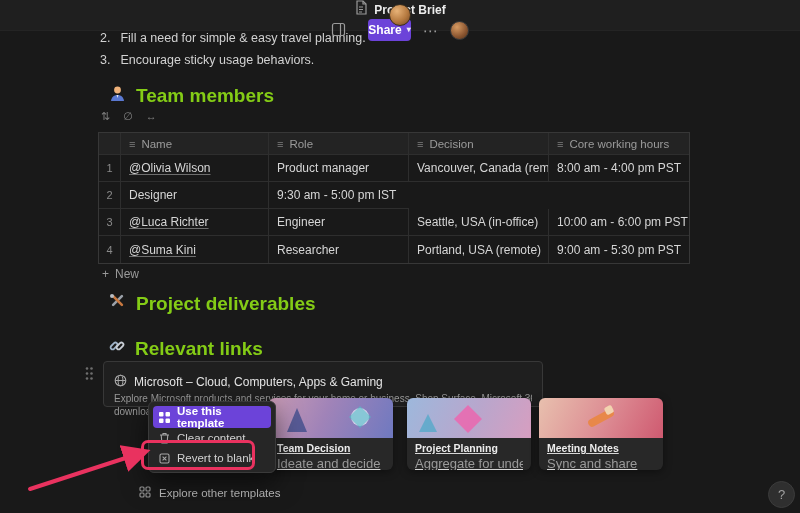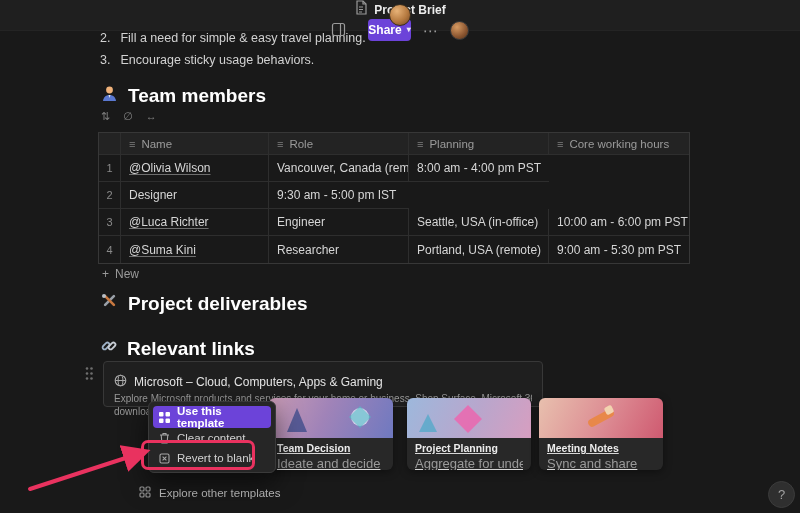--- a/index.html
+++ b/index.html
@@ -14,21 +14,21 @@
   .topbar-center { position:absolute; left:50%; top:4px; transform:translateX(-50%); }
   .ws-avatar { width:22px; height:22px; border-radius:50%; background:radial-gradient(circle at 35% 30%, #e7b277, #b5793f 55%, #6e4422); border:1px solid #3a2d1d; }
   .topbar-right { display:flex; align-items:center; gap:12px; }
   .icon-btn { color:#9a9a9a; font-size:15px; line-height:1; cursor:pointer; }
   .share-btn { background:var(--accent); color:#fff; font-size:12px; font-weight:600; border:none; border-radius:4px; padding:4px 0; display:flex; align-items:center; gap:5px; cursor:pointer;margin-left:10px; }
   .share-caret { font-size:8px; line-height:1; opacity:.9; }
   .user-avatar { width:19px; height:19px; border-radius:50%; background:radial-gradient(circle at 35% 30%, #d69a62, #8a5530 60%, #4f3017); border:1px solid #3a3a3a; }
 
   
   .intro-item { position:absolute; left:100px; font-size:12.5px; color:#d2d2d2; display:flex; gap:10px; }
-  .h2 { position:absolute; left:100px; display:flex; align-items:center; gap:9px; font-size:19px; font-weight:700; color:#ffffff; }
+  .h2 { position:absolute; left:108px; display:flex; align-items:center; gap:9px; font-size:19px; font-weight:700; color:#84cc16; }
   .tbl-tools { position:absolute; left:101px; top:110px; display:flex; gap:13px; font-size:11px; color:#7f7f7f; }
   .tbl-tools span { cursor:pointer; }
 
   
   .table { position:absolute; left:98px; top:132px; width:592px; border:1px solid #373737; font-size:12px; z-index:1; }
   .tr { display:grid; grid-template-columns:22px 148px 140px 140px 1fr; }
   .td { display:flex; align-items:center; padding:0 8px; height:27px; border-right:1px solid #2e2e2e; border-bottom:1px solid #2e2e2e; color:#d6d6d6; overflow:hidden; white-space:nowrap; }
   .tr .td:last-child { border-right:none; }
   .tr:last-child .td { border-bottom:none; }
   .th .td { height:22px; background:#232323; color:#9b9b9b; font-size:11.5px; gap:6px; }
@@ -136,32 +136,33 @@
       <div class="td">
           <span class="colicon">≡</span>
           <span>Name</span>
         </div>
       <div class="td">
           <span class="colicon">≡</span>
           <span>Role</span>
         </div>
       <div class="td">
           <span class="colicon">≡</span>
-          <span>Planning</span>
+          <span>Decision</span>
         </div>
       <div class="td">
           <span class="colicon">≡</span>
           <span>Core working hours</span>
         </div>
     </div>
     <div class="tr">
       <div class="td numcol">1</div>
       <div class="td">
           <span class="mention">@Olivia Wilson</span>
         </div>
+      <div class="td">Product manager</div>
       <div class="td">Vancouver, Canada (remote)</div>
       <div class="td">8:00 am - 4:00 pm PST</div>
     </div>
     <div class="tr">
       <div class="td numcol">2</div>
       <div class="td">Designer</div>
       <div class="td">9:30 am - 5:00 pm IST</div>
     </div>
     <div class="tr">
       <div class="td numcol">3</div>

